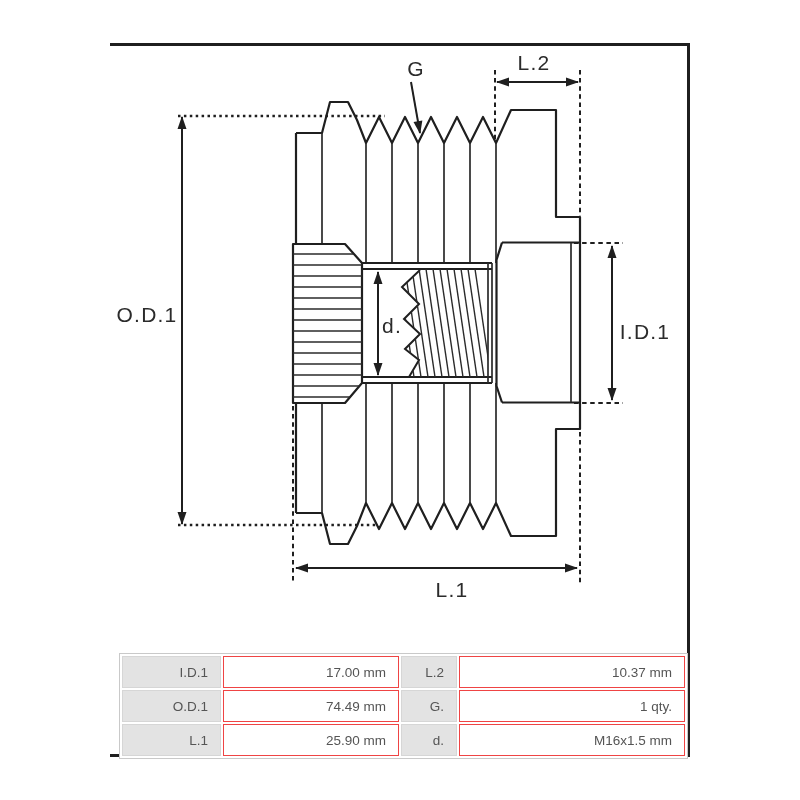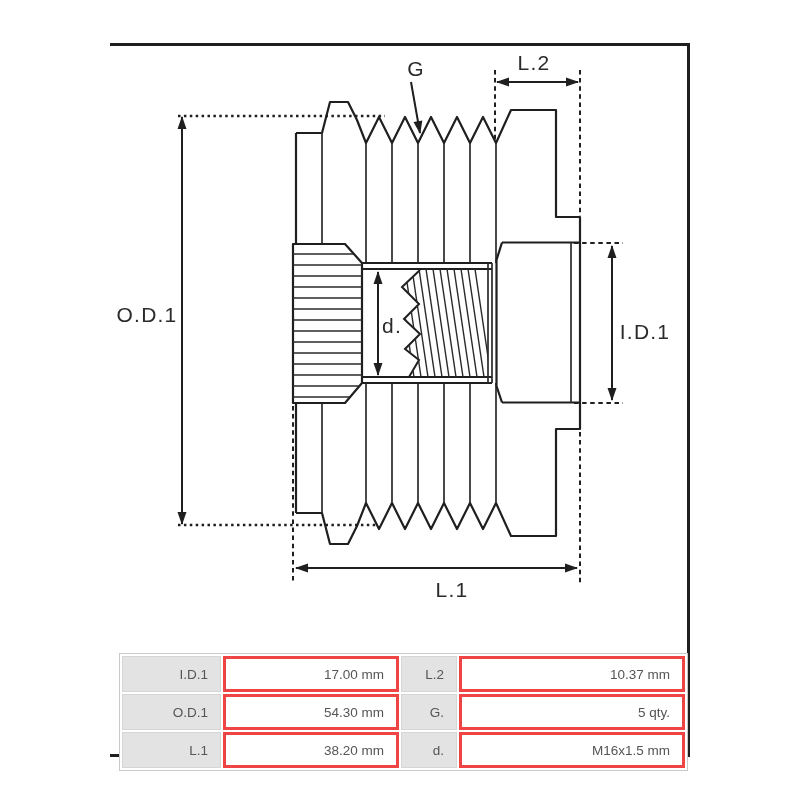--- a/index.html
+++ b/index.html
@@ -15,21 +15,21 @@
   .dot-ext{fill:none;stroke:#1f1f1f;stroke-width:2.4;stroke-dasharray:2.5 3.4;}
   .dash-ext{fill:none;stroke:#1f1f1f;stroke-width:2;stroke-dasharray:4.5 3.6;}
   .dim-label{font-family:"Liberation Sans",sans-serif;font-size:21px;fill:#2b2b2b;
              letter-spacing:1.2px;text-anchor:middle;}
   .frame{stroke:#1f1f1f;stroke-width:3;}
   
   .spec-wrap{position:absolute;left:119px;top:653px;border:1px solid #c9c9c9;background:#fff;}
   table.spec{border-collapse:separate;border-spacing:2px;table-layout:fixed;width:563px;}
   table.spec td{font-size:13.5px;color:#555555;text-align:right;
                 padding:6px 12px 6px 0;height:18px;overflow:hidden;white-space:nowrap;
-                background:#fff;border:3px solid #ef4444;}
+                background:#fff;border:1px solid #ef4444;}
   table.spec td.lbl{background:#e3e3e3;border:1px solid #d6d6d6;}
 </style>
 </head>
 <body>
 
 <div class="stage">
 
   <svg width="800" height="800" viewBox="0 0 800 800">
     <defs>
       <marker id="ah" viewBox="0 0 14 10" refX="12.5" refY="5" markerWidth="14" markerHeight="10" orient="auto-start-reverse" markerUnits="userSpaceOnUse">
@@ -178,27 +178,27 @@
         </colgroup>
       <tbody>
         <tr>
           <td class="lbl">I.D.1</td>
           <td>17.00 mm</td>
           <td class="lbl">L.2</td>
           <td>10.37 mm</td>
         </tr>
         <tr>
           <td class="lbl">O.D.1</td>
-          <td>54.30 mm</td>
+          <td>74.49 mm</td>
           <td class="lbl">G.</td>
-          <td>5 qty.</td>
+          <td>1 qty.</td>
         </tr>
         <tr>
           <td class="lbl">L.1</td>
-          <td>38.20 mm</td>
+          <td>25.90 mm</td>
           <td class="lbl">d.</td>
           <td>M16x1.5 mm</td>
         </tr>
       </tbody>
     </table>
   </div>
 
 </div>
 
 </body></html>

